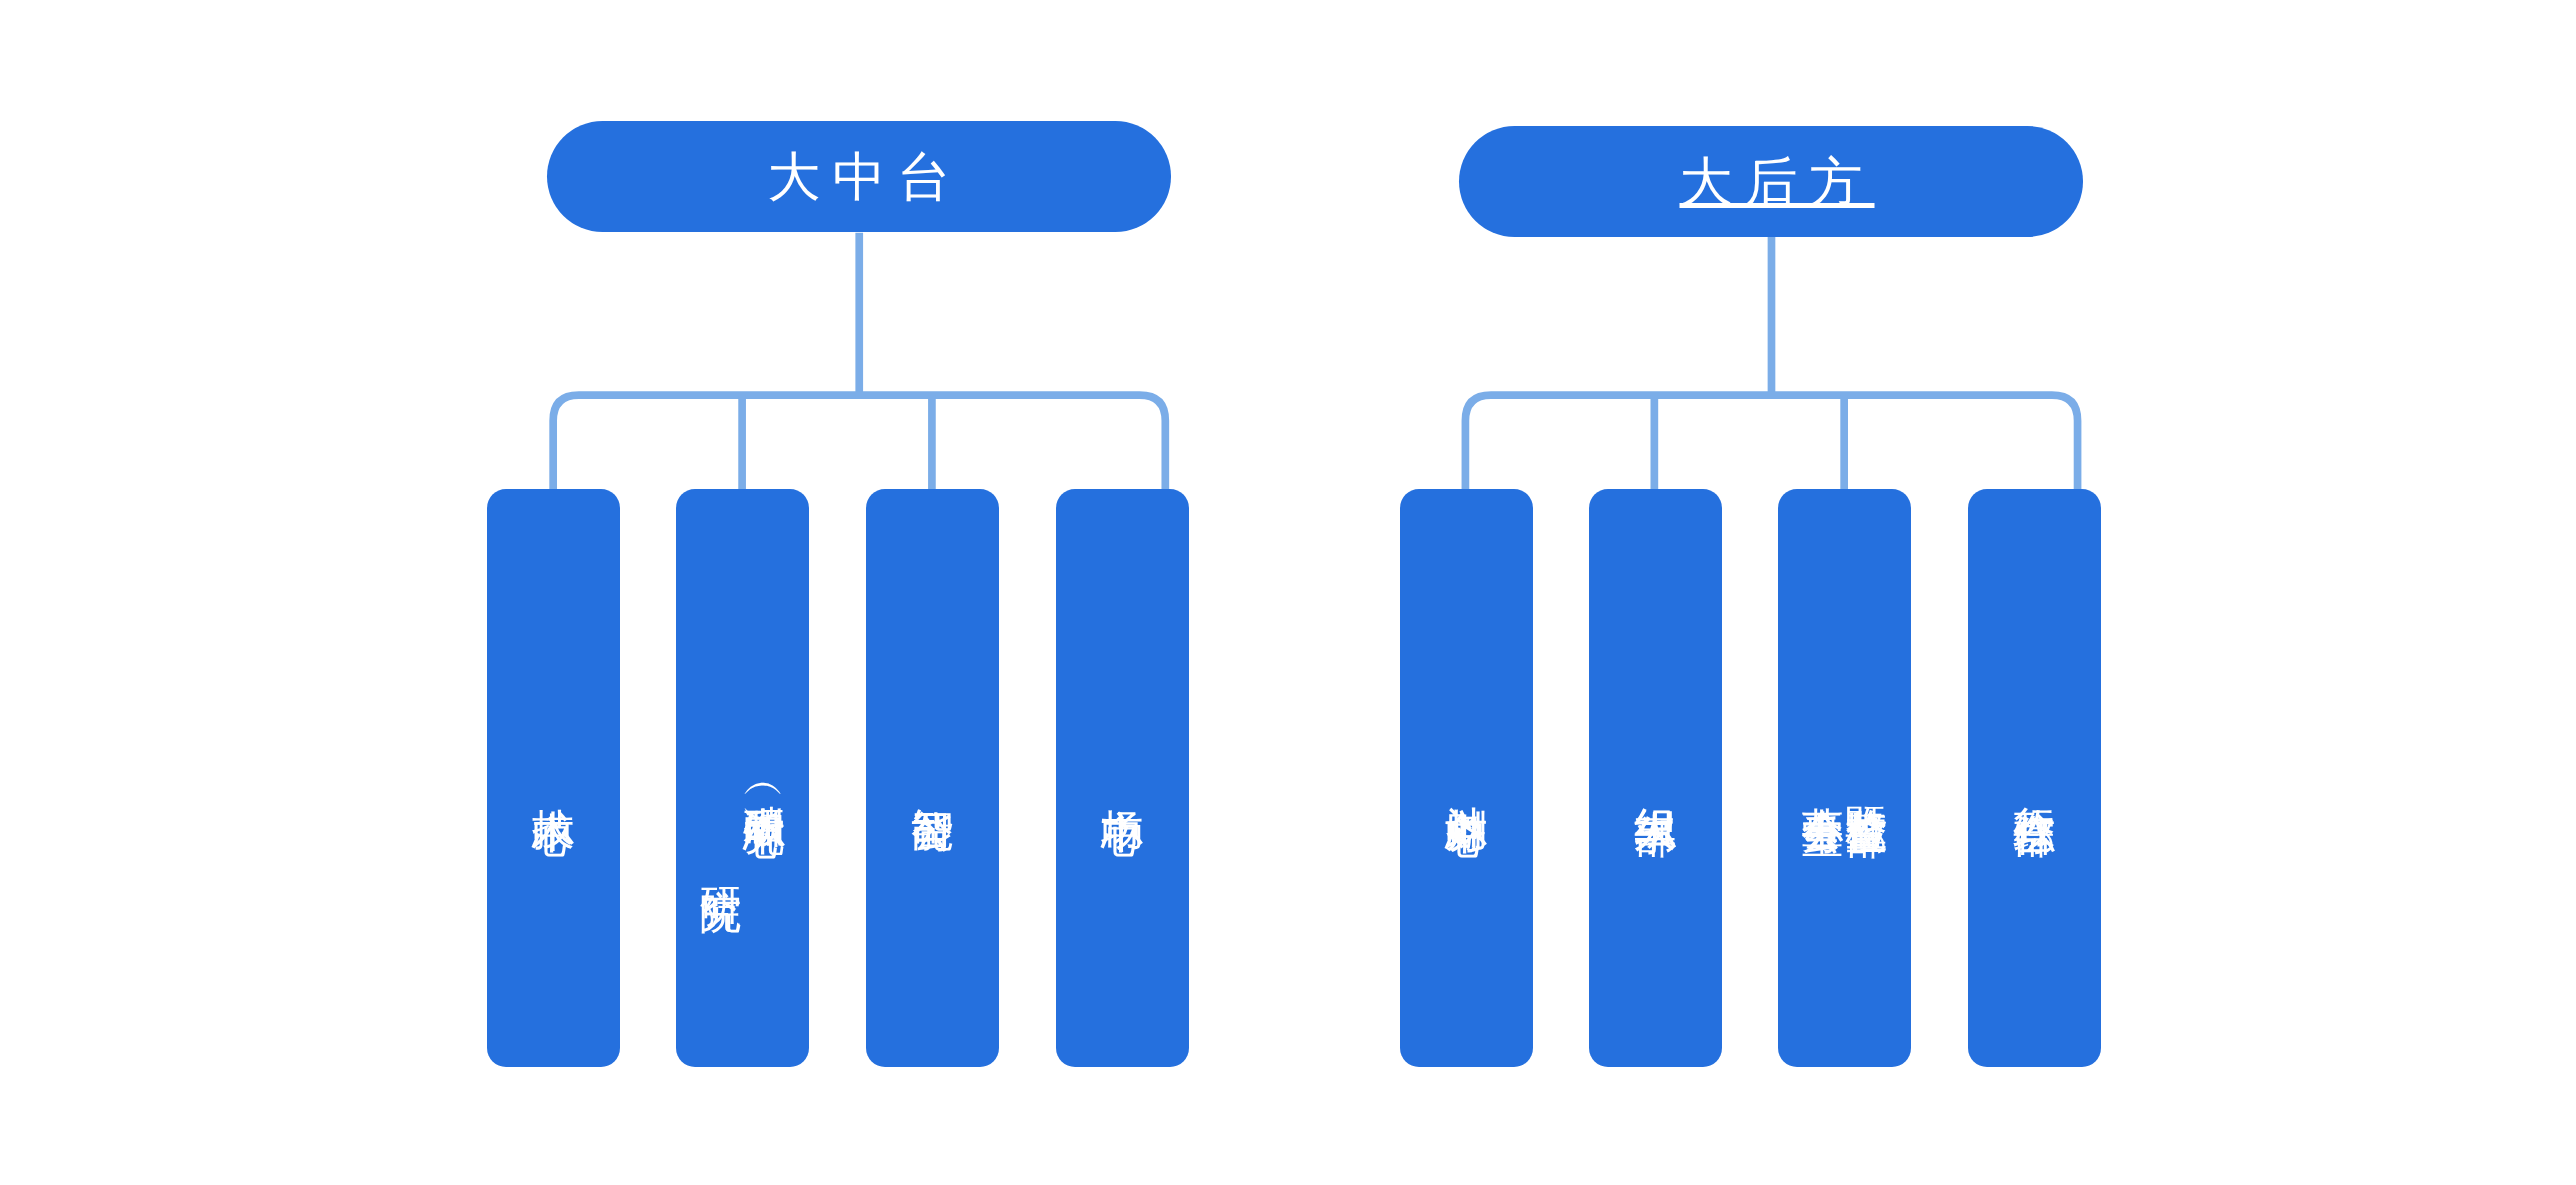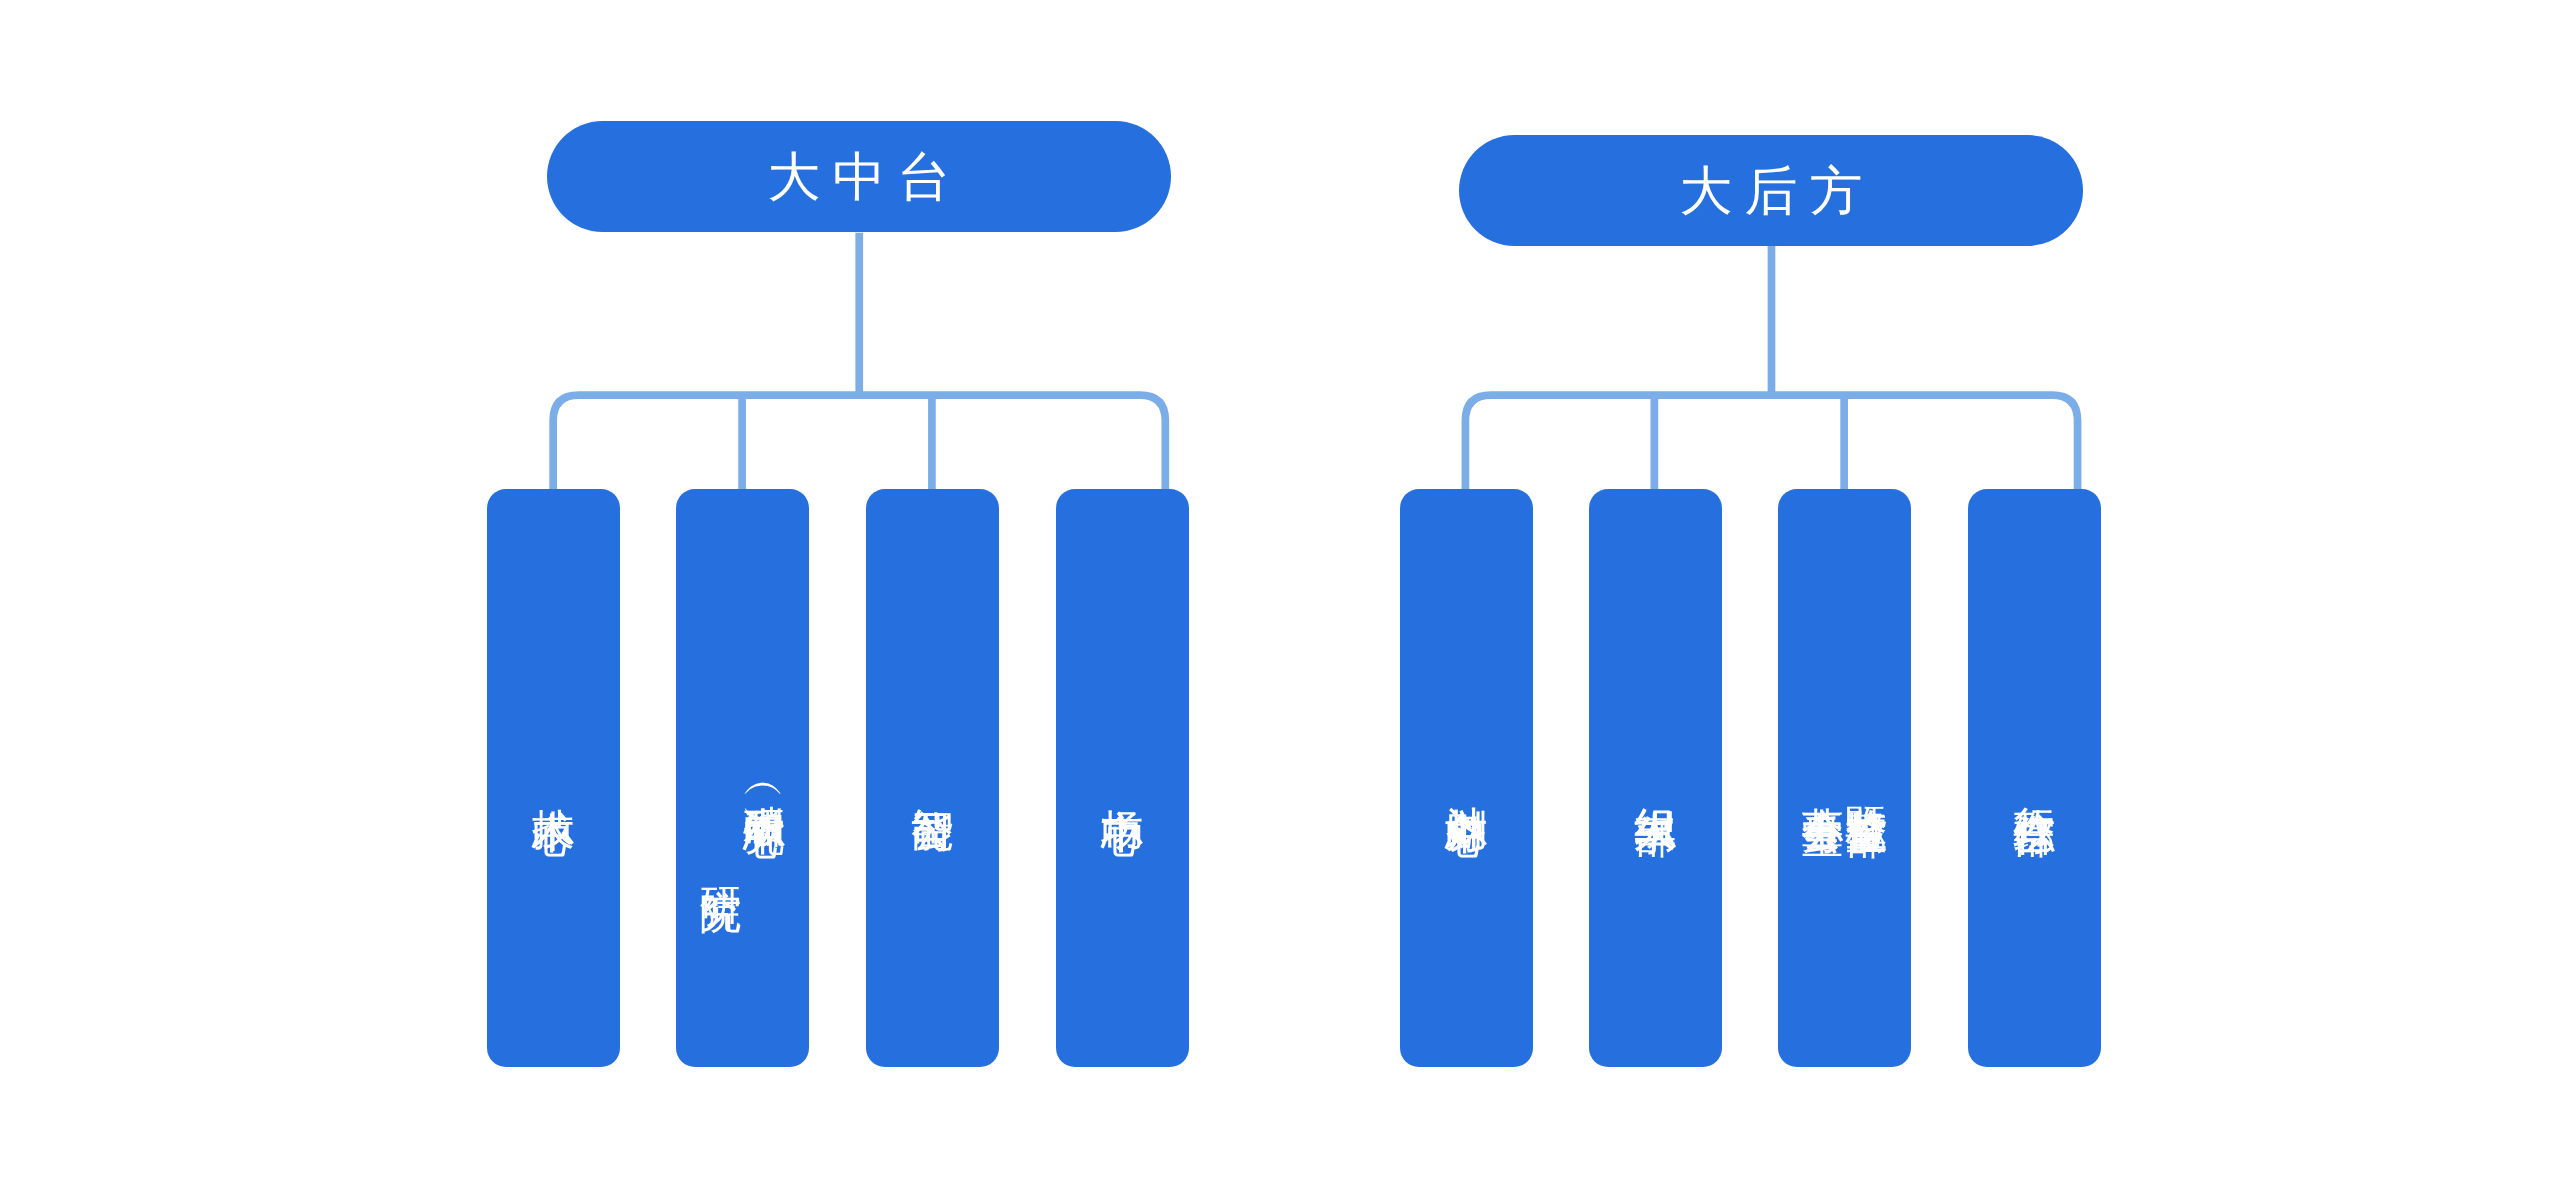--- a/index.html
+++ b/index.html
@@ -115,21 +115,21 @@
 
       <path d="M1935,462 L1935,572"></path>
       <path d="M2157,462 L2157,572"></path>
     </g>
   </svg>
 
   <div class="pill" style="left:547px; top:121px; width:624px; height:111px;">
     <span class="pill-label">大中台</span>
   </div>
 
-  <div class="pill" style="left:1459px; top:135px; width:624px; height:111px;">
+  <div class="pill" style="left:1459px; top:126px; width:624px; height:111px;text-decoration:underline;">
     <span class="pill-label">大后方</span>
   </div>
 
   <div class="leaf" style="left:487px; top:489px; width:133px; height:578px;">
     <span class="leaf-text">技术中心</span>
   </div>
 
   <div class="leaf dual" style="left:676px; top:489px; width:133px; height:578px;">
     <span class="leaf-col">（碳中和研究中心）</span>
     <span class="leaf-col offset-down" style="position:relative; top:79px;">研究院</span>

